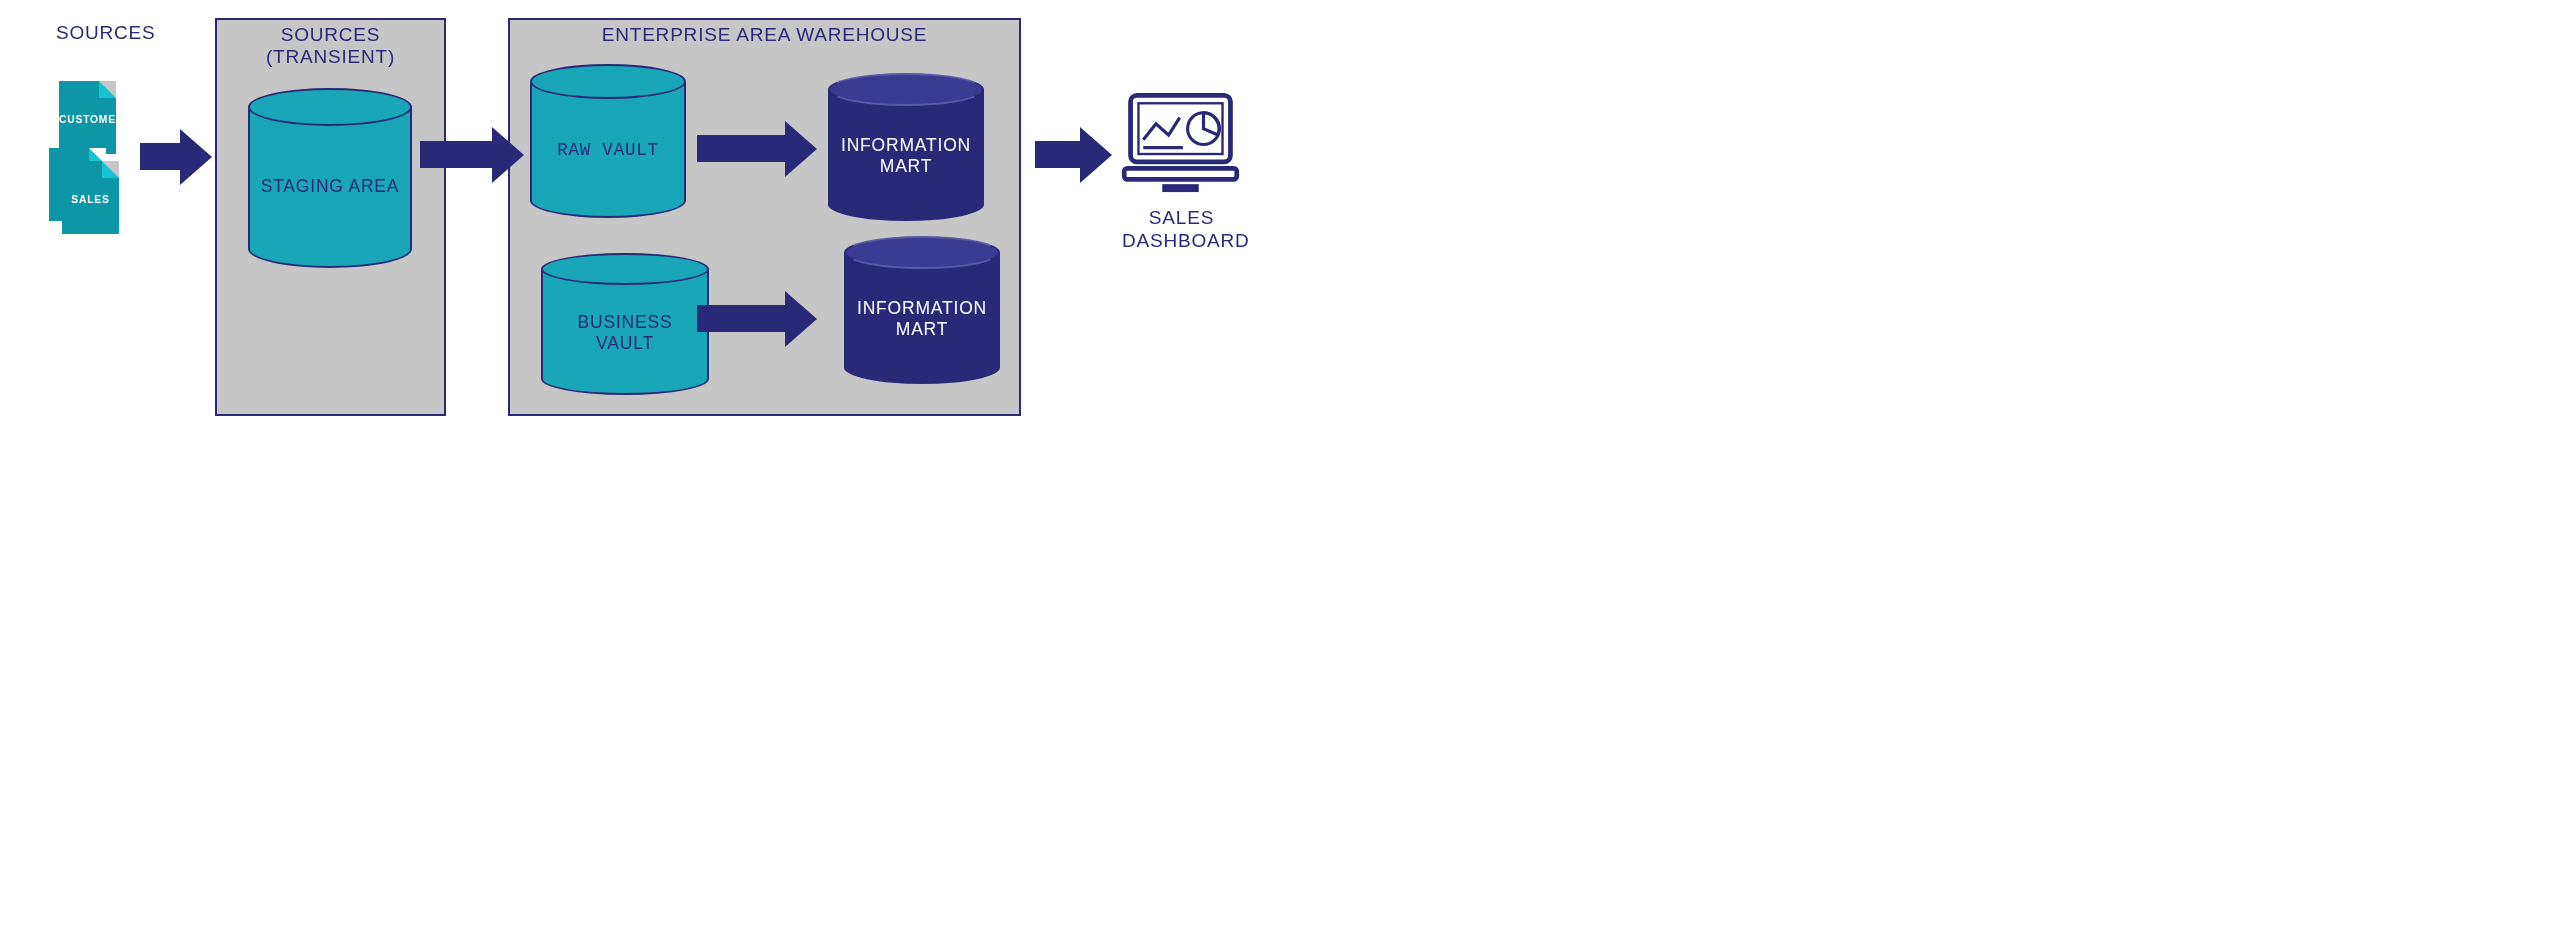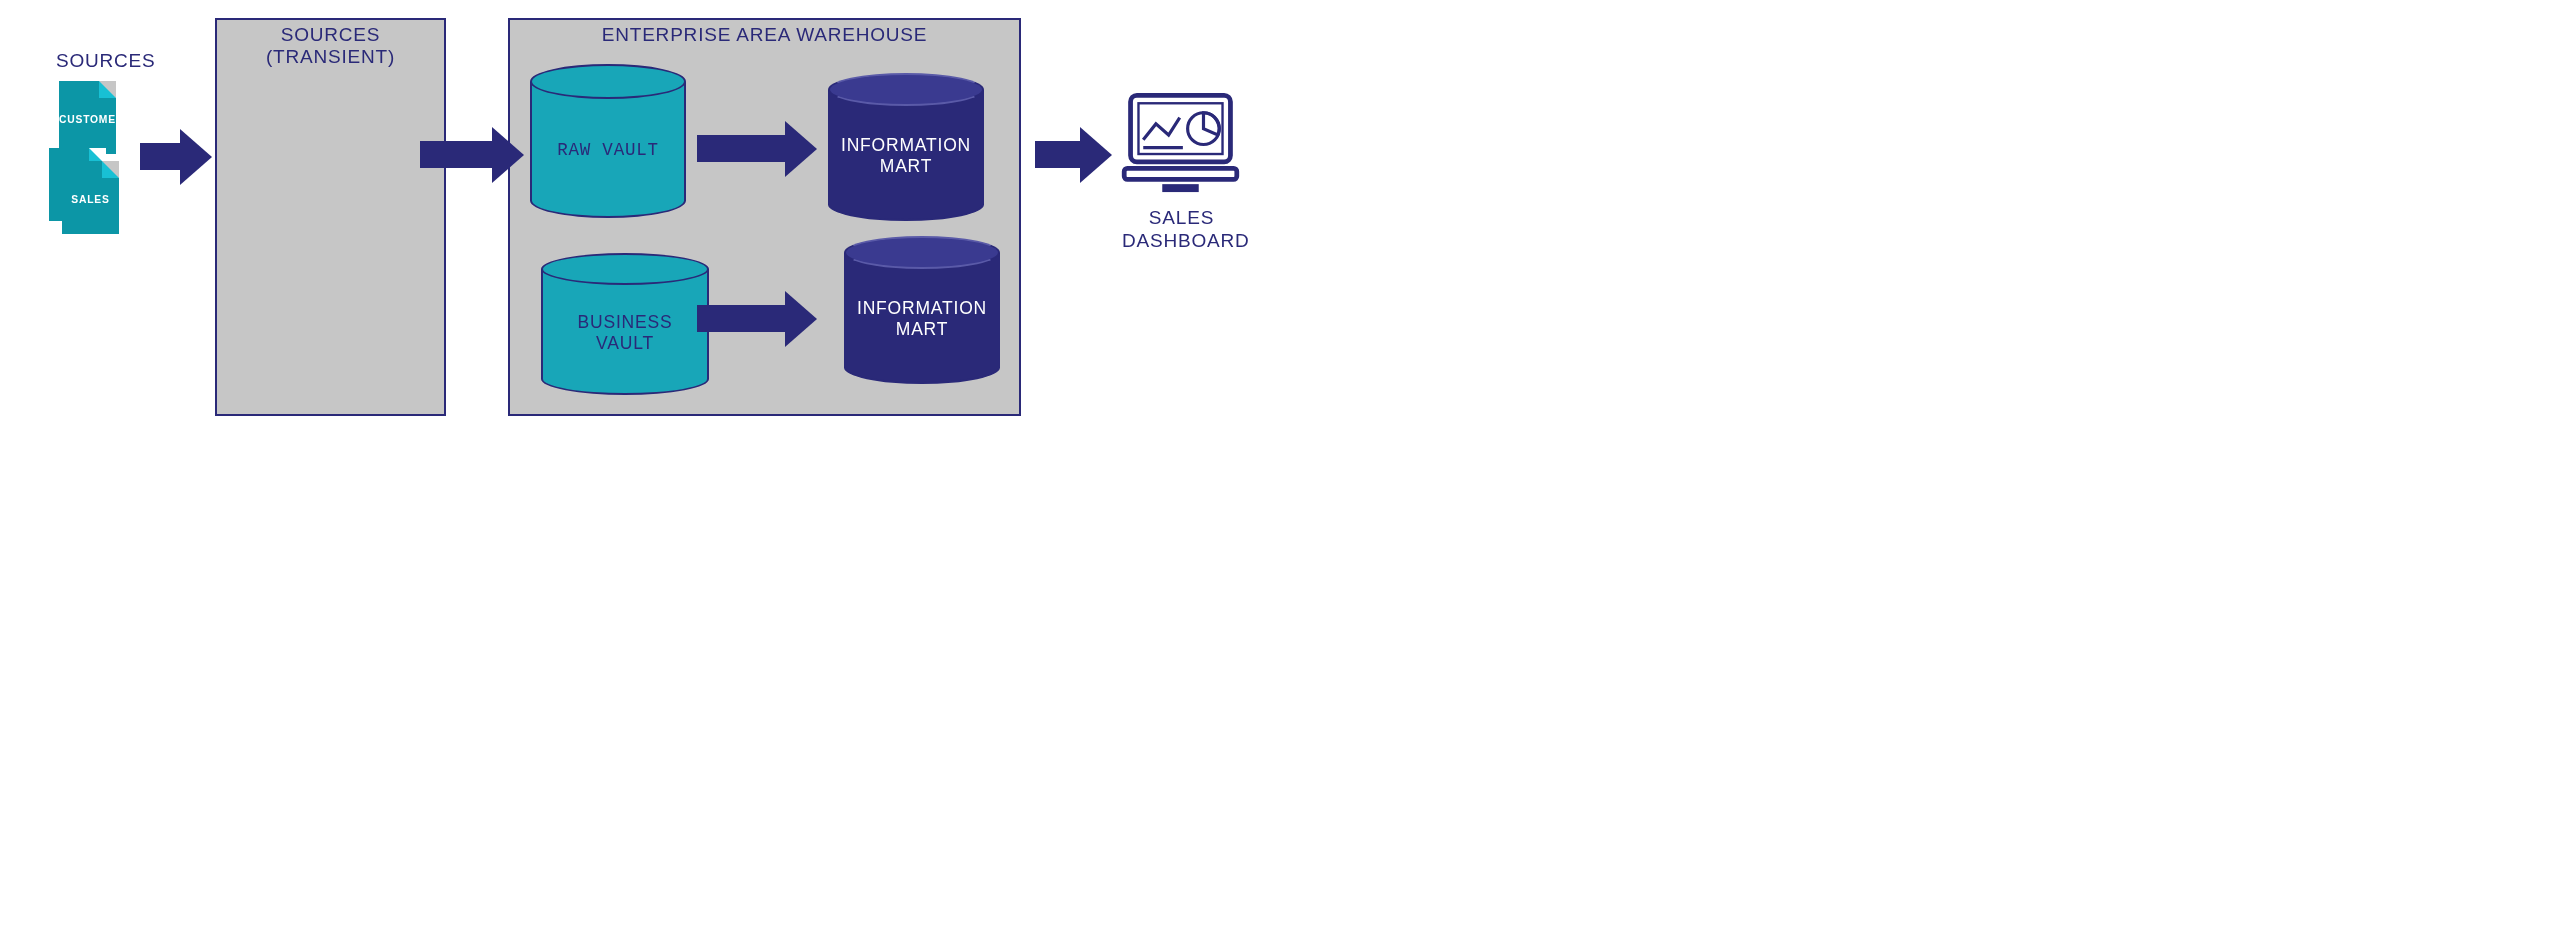--- a/index.html
+++ b/index.html
@@ -29,39 +29,45 @@
   .doc .foldbg{position:absolute;top:0;right:0;width:0;height:0;border-left:17.5px solid transparent;border-top:17.5px solid #fff;}
   .doc .t{position:absolute;left:0;right:0;bottom:29px;text-align:center;color:#fff;font-size:10.3px;font-weight:bold;letter-spacing:0.8px;}
   .docback{position:absolute;width:57px;height:73px;background:#0c96a6;}
   .docback .fold{position:absolute;top:0;right:0;width:0;height:0;border-left:17.5px solid #18c0d4;border-top:17.5px solid #fff;}
 </style>
 </head>
 <body>
 
 <div class="canvas">
 
-  <div class="label" style="left:56px;top:22px;margin-top:28px;">SOURCES</div>
+  <div class="label" style="left:56px;top:22px;">SOURCES</div>
   <div class="doc" style="left:59px;top:81px;">
     <div class="foldbg"></div>
       <div class="fold"></div>
     <div class="t">CUSTOMER</div>
   </div>
   <div class="docback" style="left:49px;top:148px;">
     <div class="fold"></div>
   </div>
   <div class="doc" style="left:62px;top:161px;">
     <div class="foldbg"></div>
       <div class="fold"></div>
     <div class="t">SALES</div>
   </div>
 
   <div class="box" style="left:215px;top:17.5px;width:231px;height:398px;">
     <div class="title">SOURCES (TRANSIENT)</div>
   </div>
 
+  <div class="cyl teal" style="left:248px;top:88px;width:164px;height:180px;">
+    <div class="bot" style="top:142px;height:38px;"></div>
+    <div class="body" style="top:19px;height:142px;"></div>
+    <div class="top" style="height:38px;"></div>
+    <div class="txt" style="top:88px;">STAGING AREA</div>
+  </div>
 
   <div class="box" style="left:508px;top:17.5px;width:513px;height:398px;">
     <div class="title">ENTERPRISE AREA WAREHOUSE</div>
   </div>
 
   <div class="cyl teal" style="left:530px;top:64px;width:156px;height:156px;">
     <div class="bot" style="top:119px;height:35px;"></div>
     <div class="body" style="top:17.5px;height:119px;"></div>
     <div class="top" style="height:35px;"></div>
     <div class="txt" style="top:76px;font-family:Liberation Mono, monospace;">RAW VAULT</div>

